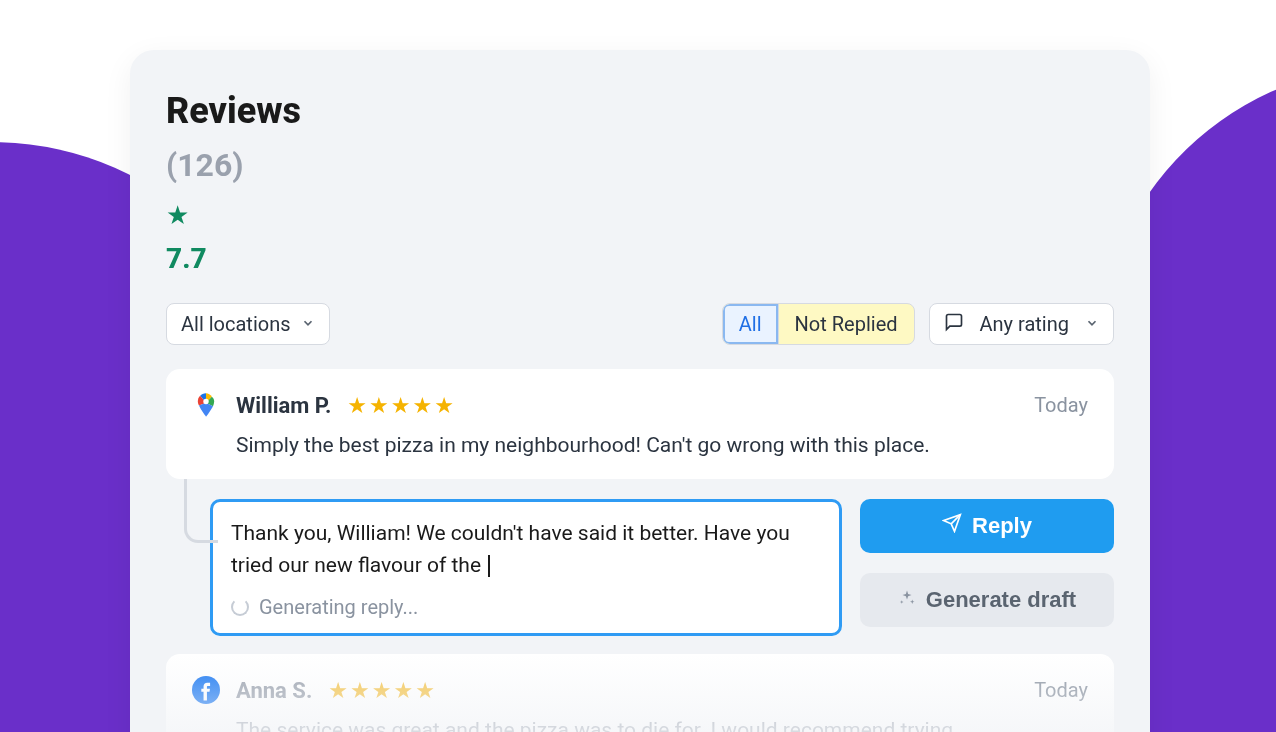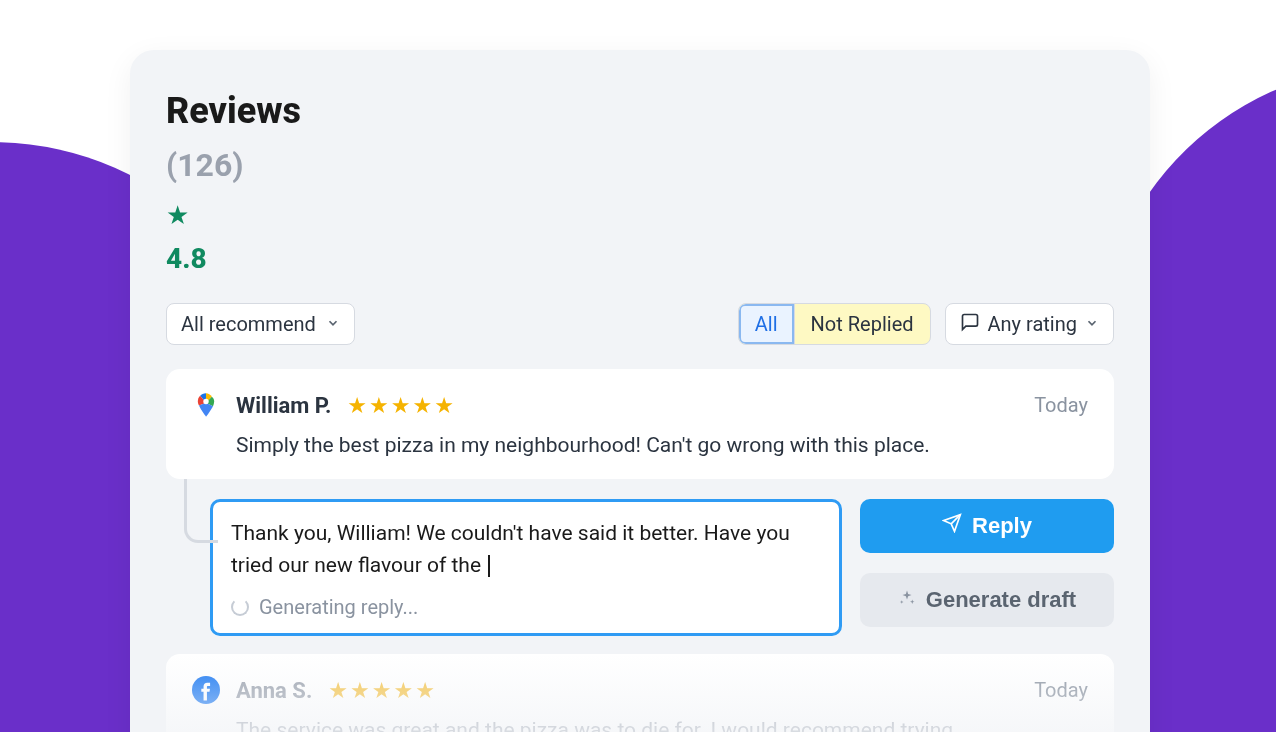--- a/index.html
+++ b/index.html
@@ -121,21 +121,21 @@
 }
 .rating-dropdown {
   background: #fff;
   border: 1px solid #d6dae1;
   border-radius: 8px;
   padding: 8px 14px;
   font-size: 20px;
   color: #2b3440;
   display: inline-flex;
   align-items: center;
-  gap: 8px;
+  gap: 16px;
   cursor: pointer;
 }
 .review-card {
   background: #fff;
   border-radius: 14px;
   padding: 22px 26px;
   margin-bottom: 0;
 }
 .review-head {
   display: flex;
@@ -258,26 +258,26 @@
 <div class="bg-shape bg-left"></div>
 <div class="bg-shape bg-right"></div>
 <div class="bg-bottom-white"></div>
 
 <div class="panel">
 
   <div class="header-row">
     <span class="title">Reviews</span>
     <span class="count">(126)</span>
     <span class="rating-star">★</span>
-    <span class="rating-val">4.8</span>
+    <span class="rating-val">7.7</span>
   </div>
 
   <div class="filters-row">
     <div class="dropdown">
-      <span>All recommend</span>
+      <span>All locations</span>
       <span class="chev">
         <svg width="14" height="14" viewBox="0 0 24 24" fill="none" stroke="#5a6470" stroke-width="3">
             <polyline points="6 9 12 15 18 9"></polyline>
           </svg>
       </span>
     </div>
     <div class="spacer"></div>
     <div class="seg">
       <div class="seg-btn active">All</div>
       <div class="seg-btn">Not Replied</div>

